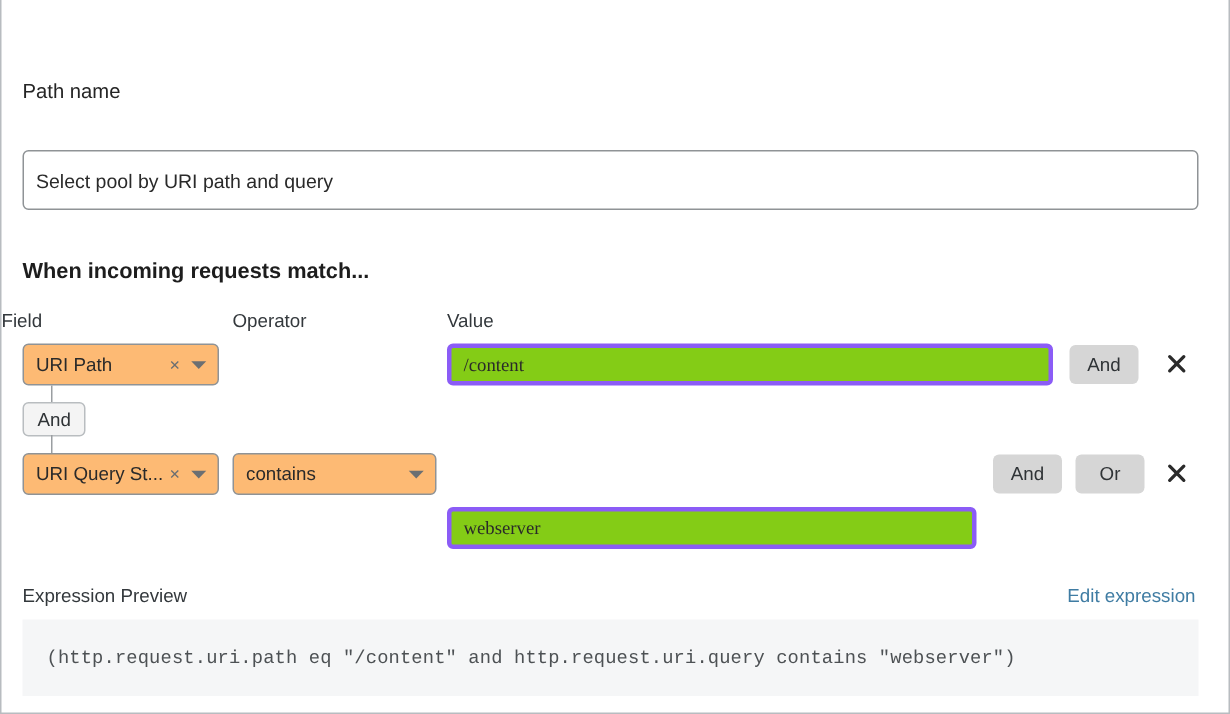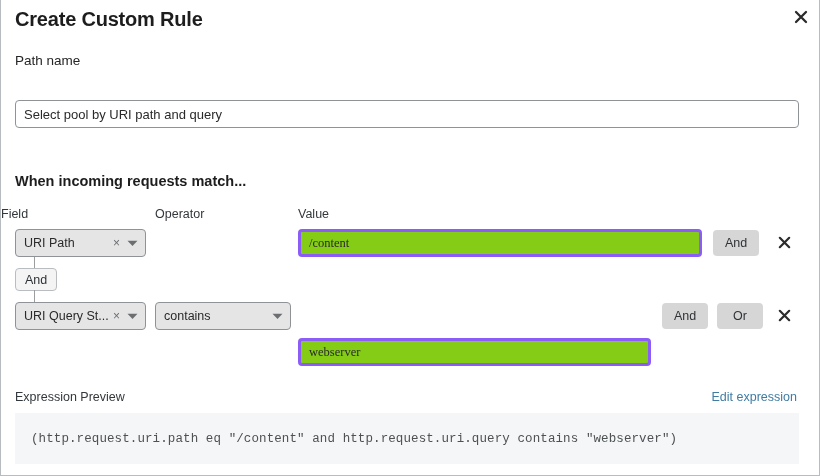--- a/index.html
+++ b/index.html
@@ -66,21 +66,21 @@
   .section-hint {
     position: absolute;
     font-size: 12.5px;
     color: #6e7377;
   }
   .rule-name-input {
     position: absolute;
     left: 14px;
     top: 100px;
     width: 784px;
-    height: 28px;
+    height: 40px;
     border: 1px solid #8f9396;
     border-radius: 4px;
     background: #ffffff;
     font-family: "Liberation Sans", sans-serif;
     font-size: 13px;
     color: #2a2a2a;
     padding: 0 8px;
     outline: none;
   }
 
@@ -112,21 +112,21 @@
     height: 28px;
   }
   .cond-row.r1 { top: 229px; }
   .cond-row.r2 { top: 302px; }
 
   .select-box {
     position: absolute;
     height: 28px;
     border: 1px solid #8f9396;
     border-radius: 4px;
-    background: #e5e5e5;
+    background: #fdba74;
     display: flex;
     align-items: center;
     cursor: pointer;
     padding: 0 6px 0 8px;
   }
   .select-box .sel-text {
     flex: 1 1 auto;
     font-size: 12.5px;
     color: #2a2a2a;
     white-space: nowrap;
@@ -273,28 +273,20 @@
     padding-left: 16px;
     white-space: nowrap;
     letter-spacing: 0.1px;
   }
 </style>
 </head>
 <body>
 
 <div class="dialog">
 
-  <div class="dlg-header">
-    <div class="dlg-title">Create Custom Rule</div>
-    <button class="close-btn">
-      <svg width="14" height="14" viewBox="0 0 14 14" aria-hidden="true">
-        <path d="M2 2 L12 12 M12 2 L2 12" stroke="#2b2b2b" stroke-width="2.3" stroke-linecap="round"></path>
-      </svg>
-    </button>
-  </div>
 
   <div class="section-label" style="left:14px; top:53px;">Path name</div>
   <input class="rule-name-input" type="text" value="Select pool by URI path and query" style="">
 
   <div class="match-heading">When incoming requests match...</div>
 
   <div class="col-head field">Field</div>
   <div class="col-head operator">Operator</div>
   <div class="col-head value">Value</div>
 

